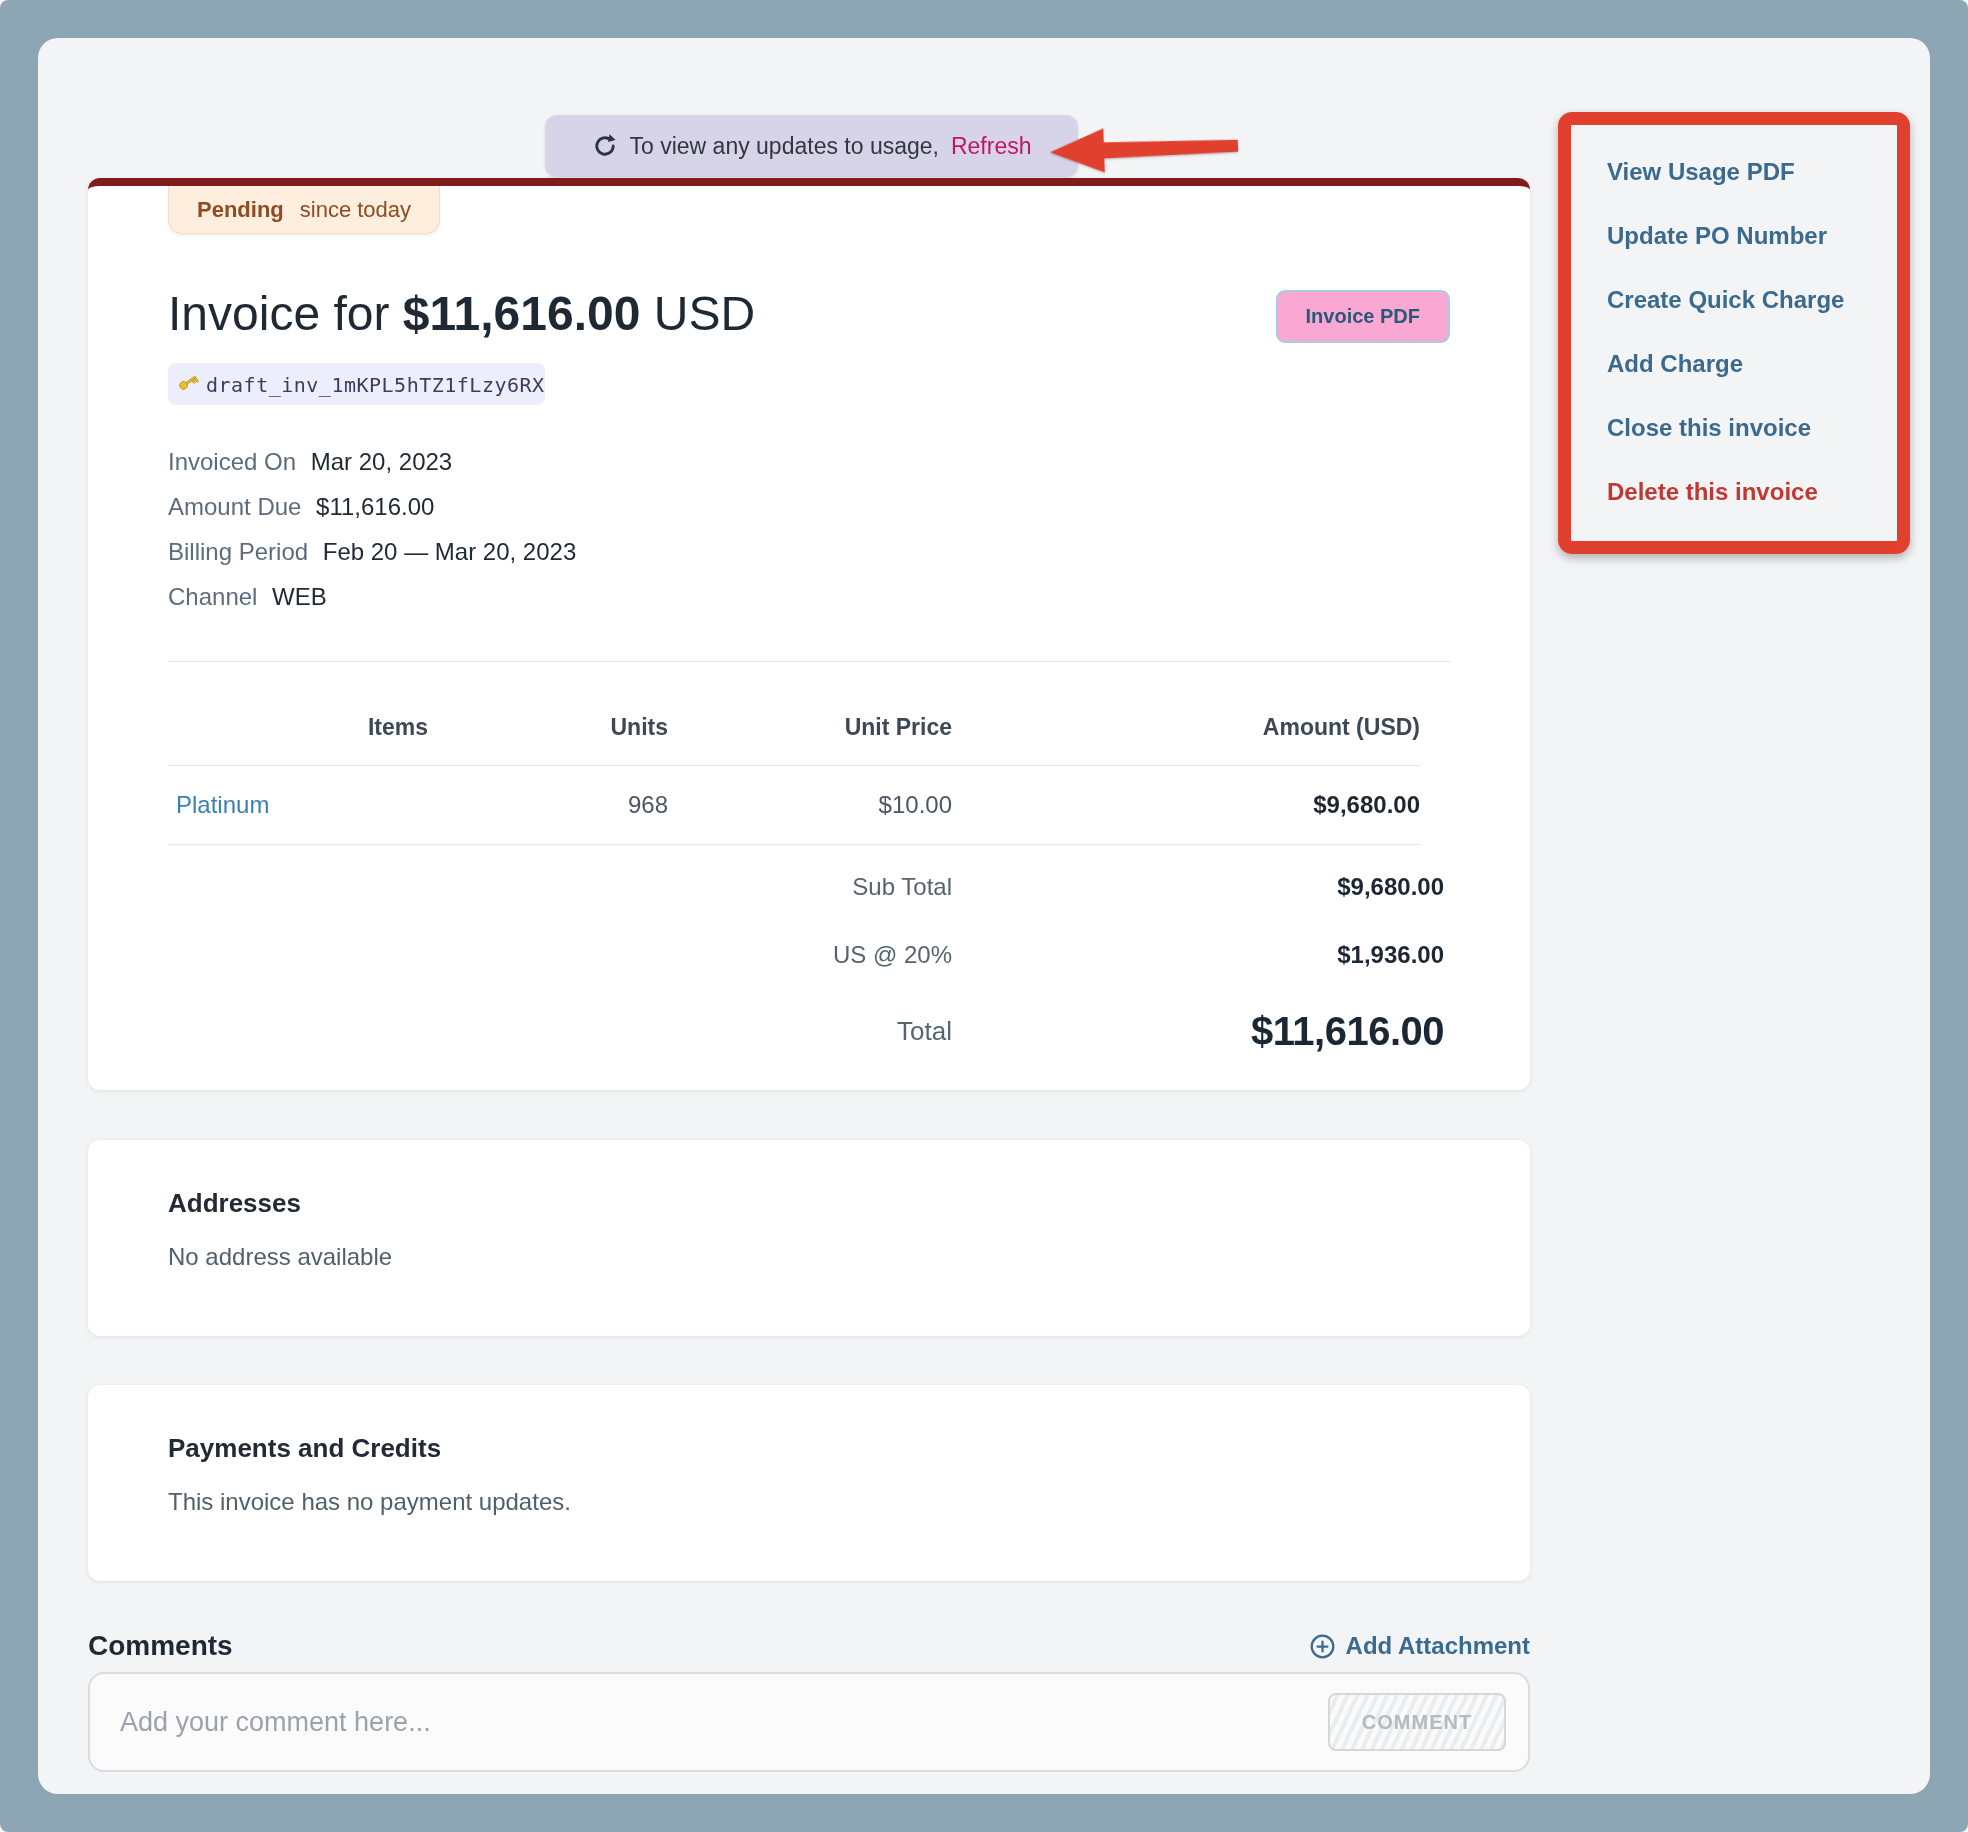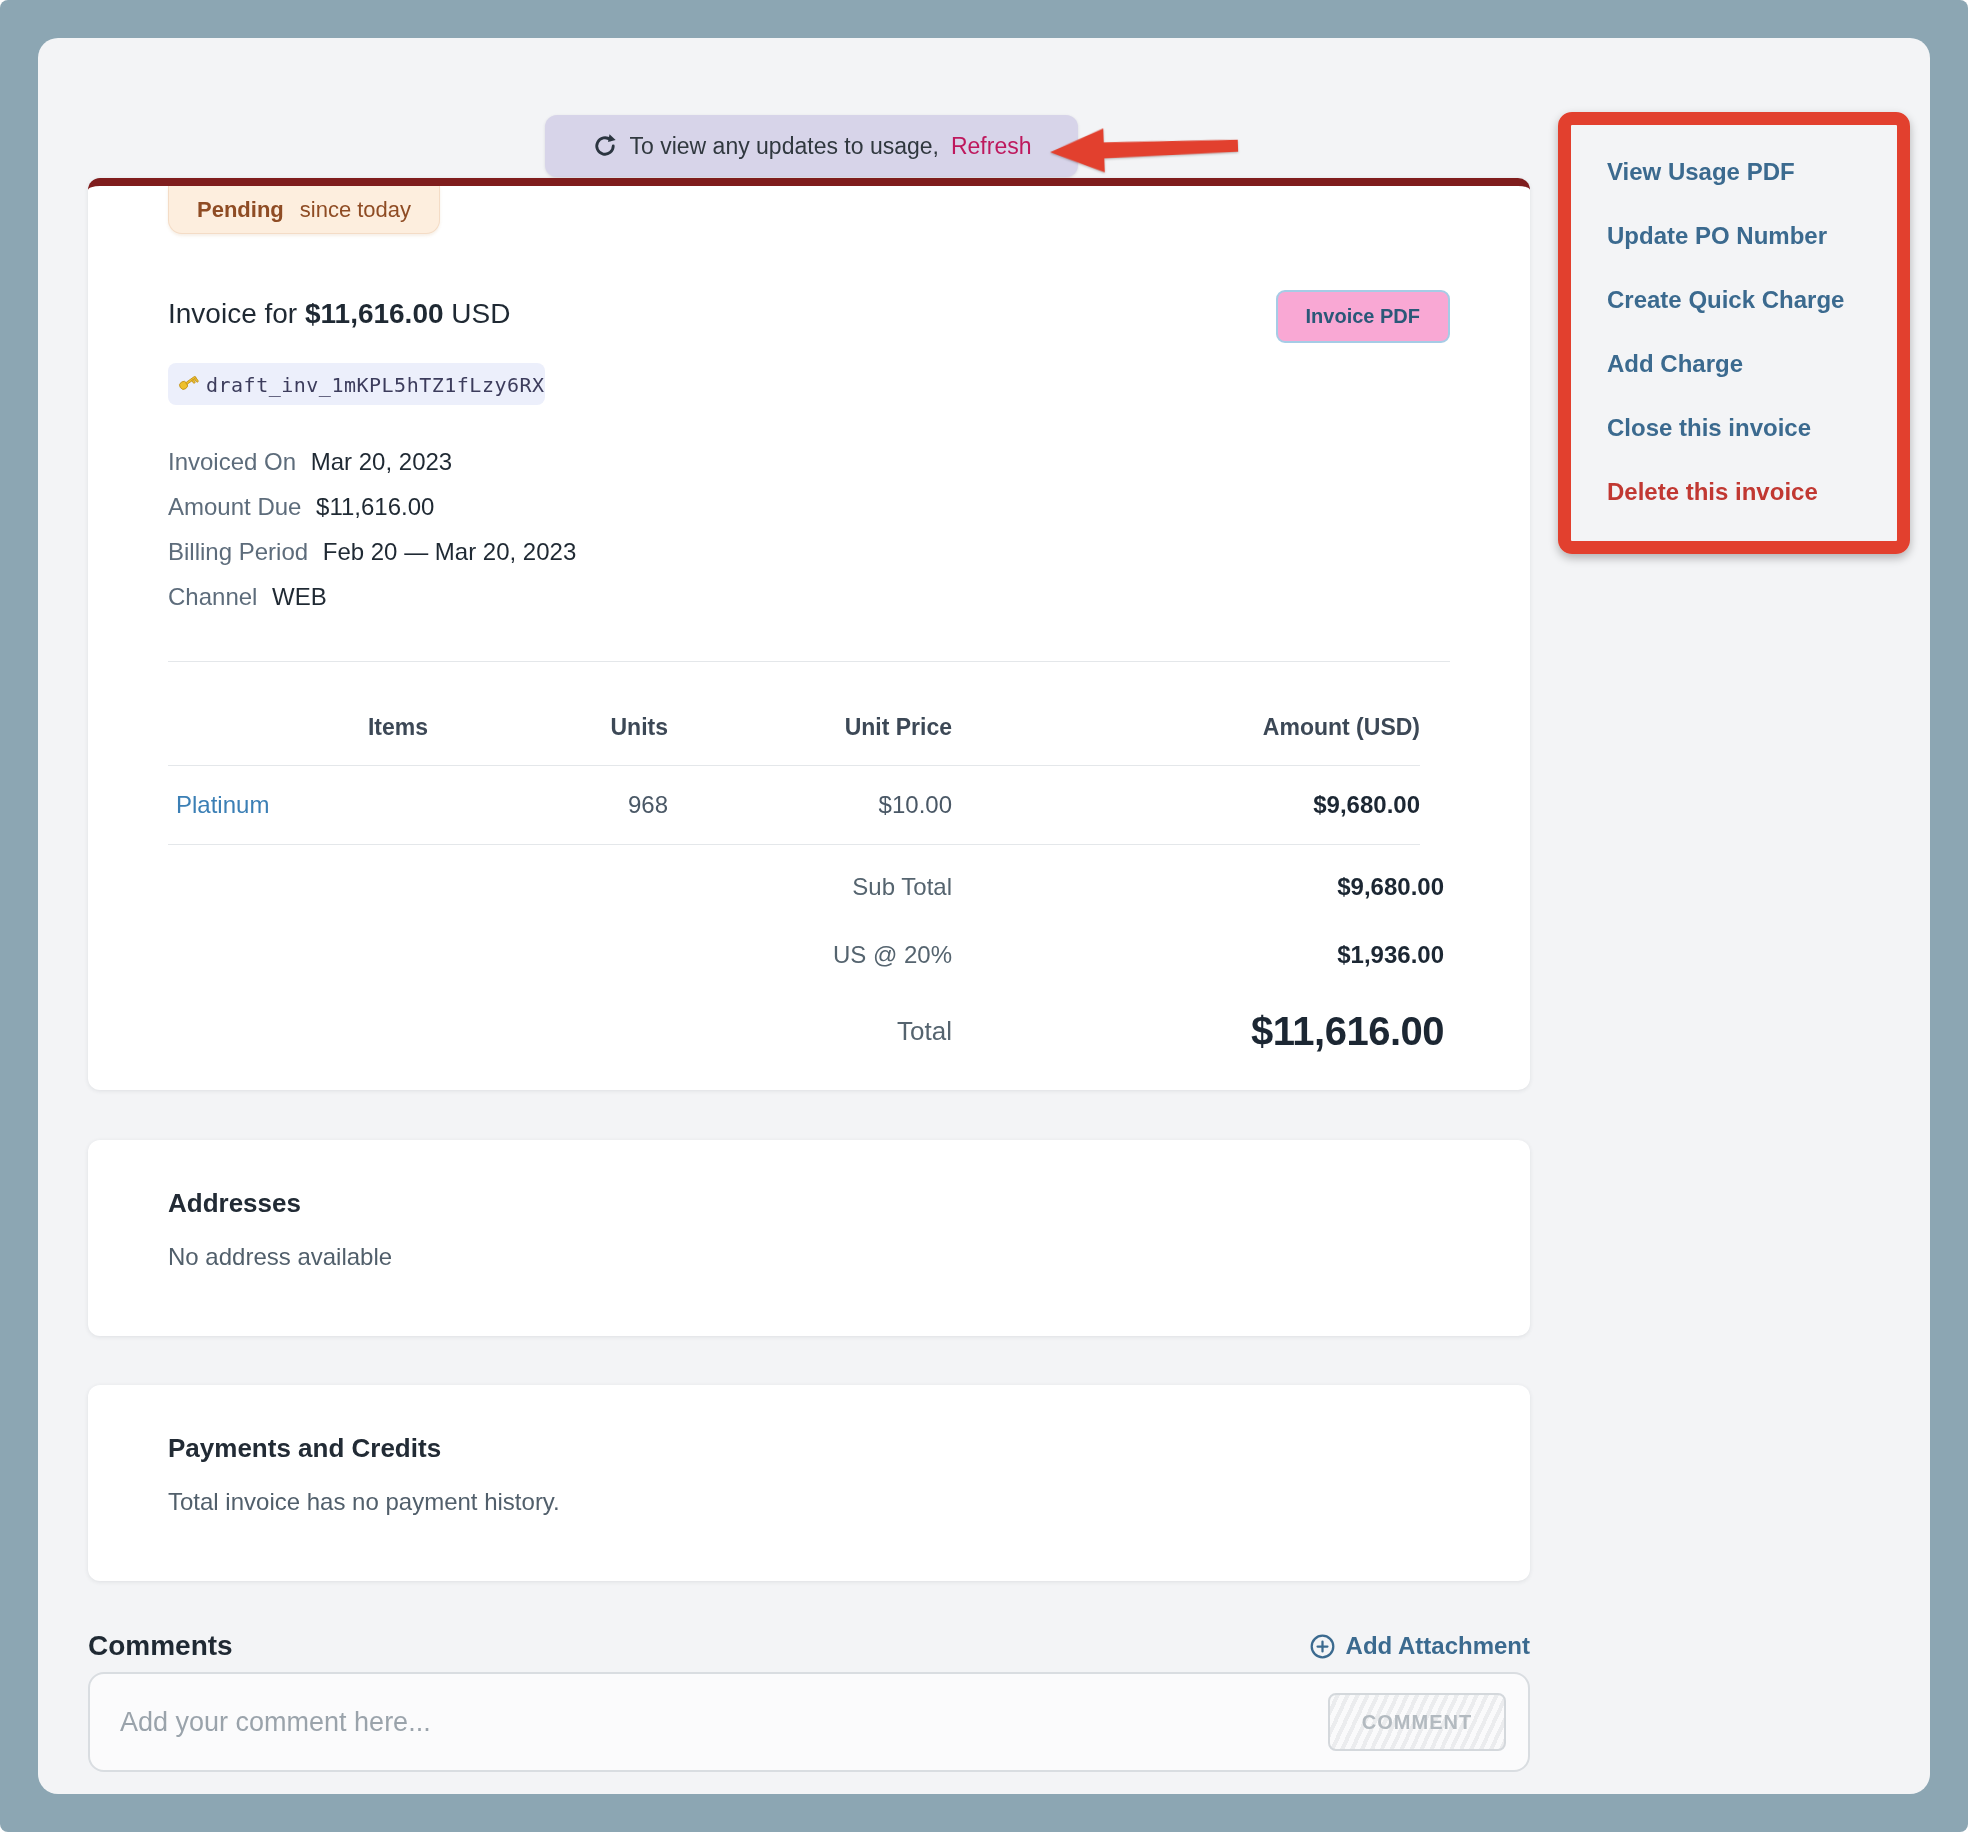--- a/index.html
+++ b/index.html
@@ -23,21 +23,21 @@
 
   
   .card { position: absolute; left: 50px; width: 1442px; background: #ffffff; border-radius: 12px; box-shadow: 0 1px 4px rgba(40,50,60,0.10); }
   .invoice-card { top: 140px; height: 912px; border-top: 8px solid #7f1d1d; padding: 0 80px; }
 
   .status-badge { position: absolute; left: 80px; top: 0; height: 48px; padding: 0 28px; background: #fdeede; border: 1px solid #f4dcc6; border-top: none; border-radius: 0 0 14px 14px; display: flex; align-items: center; gap: 16px; box-shadow: 0 2px 3px rgba(180,120,60,0.12); }
   .status-badge .status { font-size: 22px; font-weight: bold; color: #8f4c24; }
   .status-badge .since  { font-size: 22px; color: #8f4c24; }
 
   .card-head { display: flex; justify-content: space-between; align-items: flex-start; padding-top: 100px; }
-  .invoice-title { font-size: 28px; color: #1f2933; line-height: 56px; }
+  .invoice-title { font-size: 48px; color: #1f2933; line-height: 56px; }
   .invoice-title .amt { font-weight: bold; }
   .pdf-btn { margin-top: 4px; padding: 13px 28px; background: #f9a8d4; border: 2px solid #a6cce6; border-radius: 9px; font-size: 20px; font-weight: bold; color: #2a5878; cursor: pointer; font-family: "Liberation Sans", sans-serif; }
 
   .token-row { margin-top: 20px; }
   .token-pill { display: inline-flex; align-items: flex-end; gap: 6px; background: #eceffb; border-radius: 8px; padding: 8px 0 8px 10px; }
   .token-text { font-family: "DejaVu Sans Mono", monospace; font-size: 20px; color: #3c3c5c; letter-spacing: 0.5px; }
   .key-icon-wrap { display: inline-block; transform: rotate(-35deg); }
 
   .details { margin-top: 34px; }
   .detail-line { font-size: 24px; line-height: 45px; }
@@ -191,21 +191,21 @@
       </div>
     </div>
 
     <div class="card addresses-card">
       <div class="sec-title">Addresses</div>
       <div class="sec-body">No address available</div>
     </div>
 
     <div class="card payments-card">
       <div class="sec-title">Payments and Credits</div>
-      <div class="sec-body">Total invoice has no payment history.</div>
+      <div class="sec-body">This invoice has no payment updates.</div>
     </div>
 
     <div class="comments-row">
       <div class="comments-title">Comments</div>
       <div class="add-attach">
         <svg width="27" height="27" viewBox="0 0 24 24">
           <circle cx="12" cy="12" r="9.6" fill="none" stroke="#3b6a8f" stroke-width="2"></circle>
           <path d="M12 7.6v8.8 M7.6 12h8.8" stroke="#3b6a8f" stroke-width="2" stroke-linecap="round"></path>
         </svg>
         <span>Add Attachment</span>

